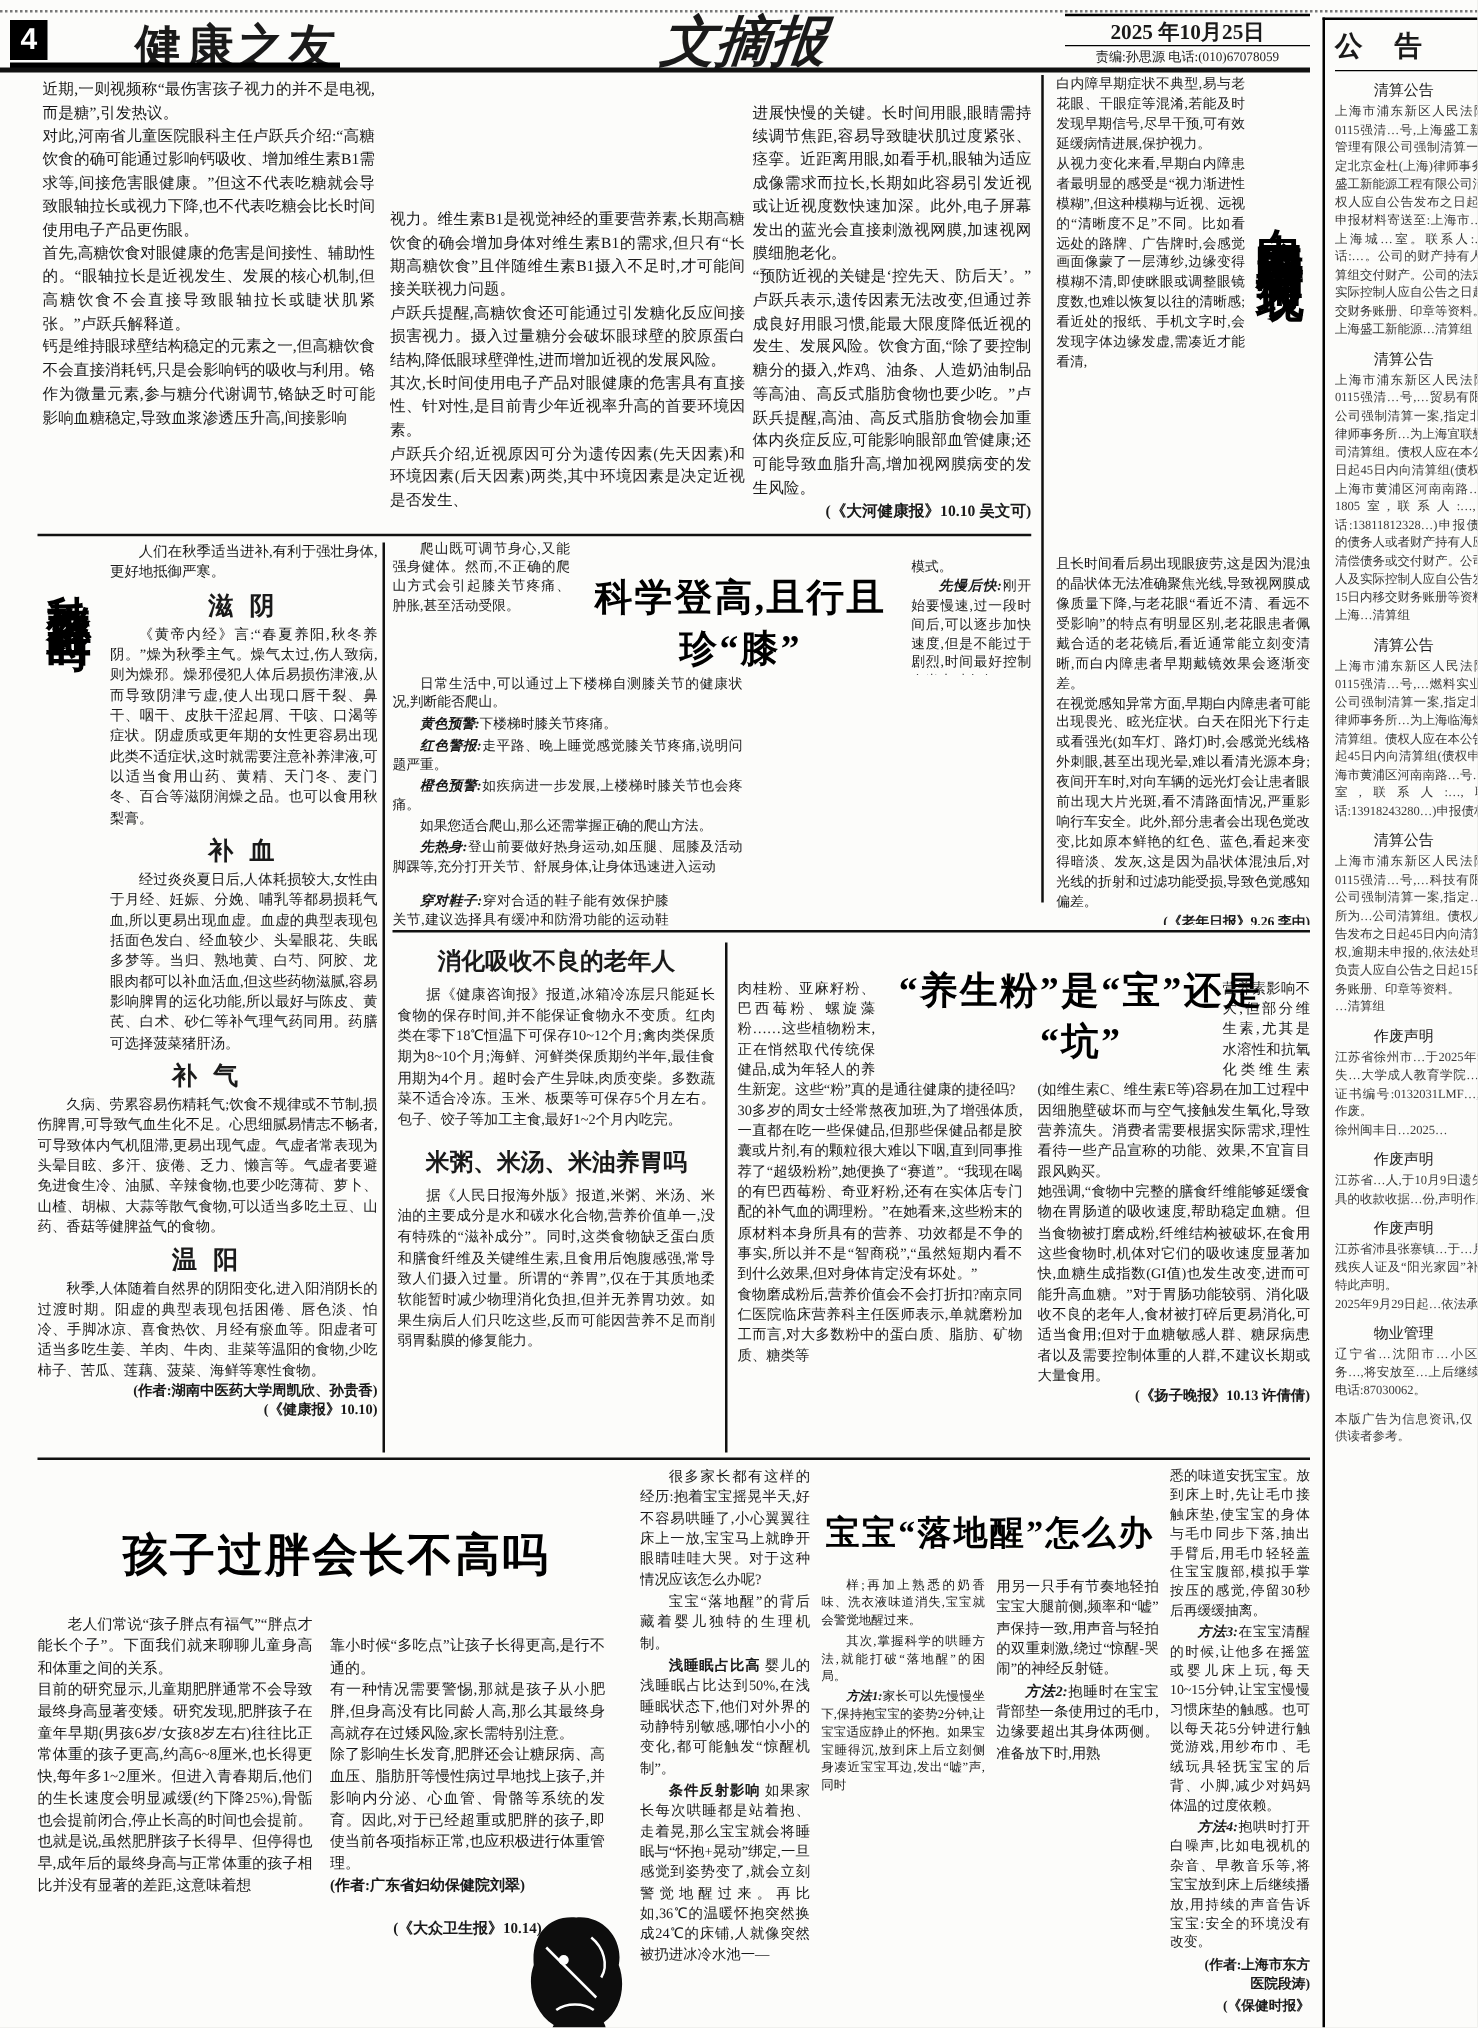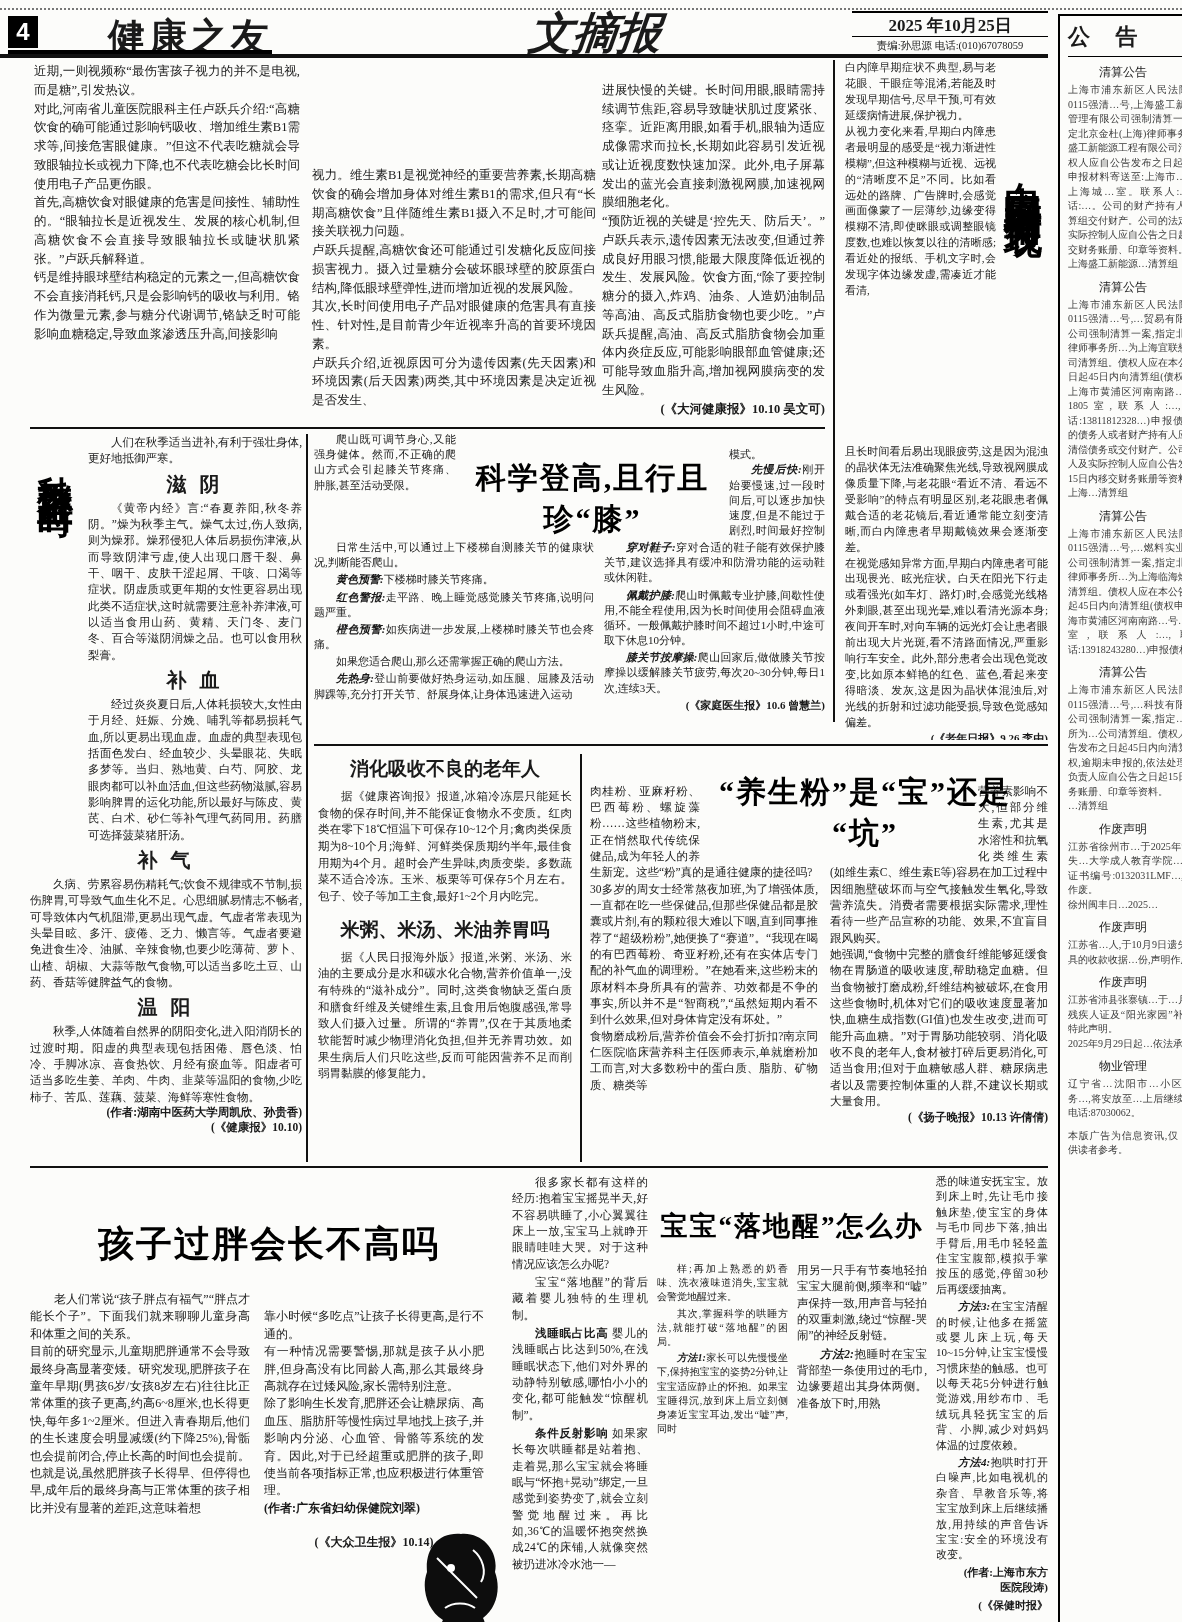--- a/index.html
+++ b/index.html
@@ -109,21 +109,21 @@
     <div style="display:flex;gap:8px;height:108px;overflow:hidden;">
       <div class="bt" style="width:142px;font-size:11px;line-height:1.38;text-indent:2em;">爬山既可调节身心,又能强身健体。然而,不正确的爬山方式会引起膝关节疼痛、肿胀,甚至活动受限。</div>
       <div class="art-title" style="flex:1;font-size:30px;padding-top:26px;">
         <span>科学登高,且行且珍“膝”</span>
       </div>
       <div class="bt" style="width:96px;font-size:11px;line-height:1.38;">
         <span>模式。</span>
         <p class="item" style="margin:0;"><b class="kai">先慢后快:</b><span>刚开始要慢速,过一段时间后,可以逐步加快速度,但是不能过于剧烈,时间最好控制在半小时左右。</span></p>
       </div>
     </div>
-    <div style="display:flex;gap:10px;">
+    <div style="display:flex;gap:10px;flex-direction:column;">
       <div style="width:280px;font-size:11px;line-height:1.38;text-align:justify;">
         <p class="item">日常生活中,可以通过上下楼梯自测膝关节的健康状况,判断能否爬山。</p>
         <p class="item"><b class="kai">黄色预警:</b><span>下楼梯时膝关节疼痛。</span></p>
         <p class="item"><b class="kai">红色警报:</b><span>走平路、晚上睡觉感觉膝关节疼痛,说明问题严重。</span></p>
         <p class="item"><b class="kai">橙色预警:</b><span>如疾病进一步发展,上楼梯时膝关节也会疼痛。</span></p>
         <p class="item">如果您适合爬山,那么还需掌握正确的爬山方法。</p>
         <p class="item"><b class="kai">先热身:</b><span>登山前要做好热身运动,如压腿、屈膝及活动脚踝等,充分打开关节、舒展身体,让身体迅速进入运动</span></p>
       </div>
       <div style="width:221px;font-size:11px;line-height:1.38;text-align:justify;">
         <p class="item"><b class="kai">穿对鞋子:</b><span>穿对合适的鞋子能有效保护膝关节,建议选择具有缓冲和防滑功能的运动鞋或休闲鞋。</span></p>

